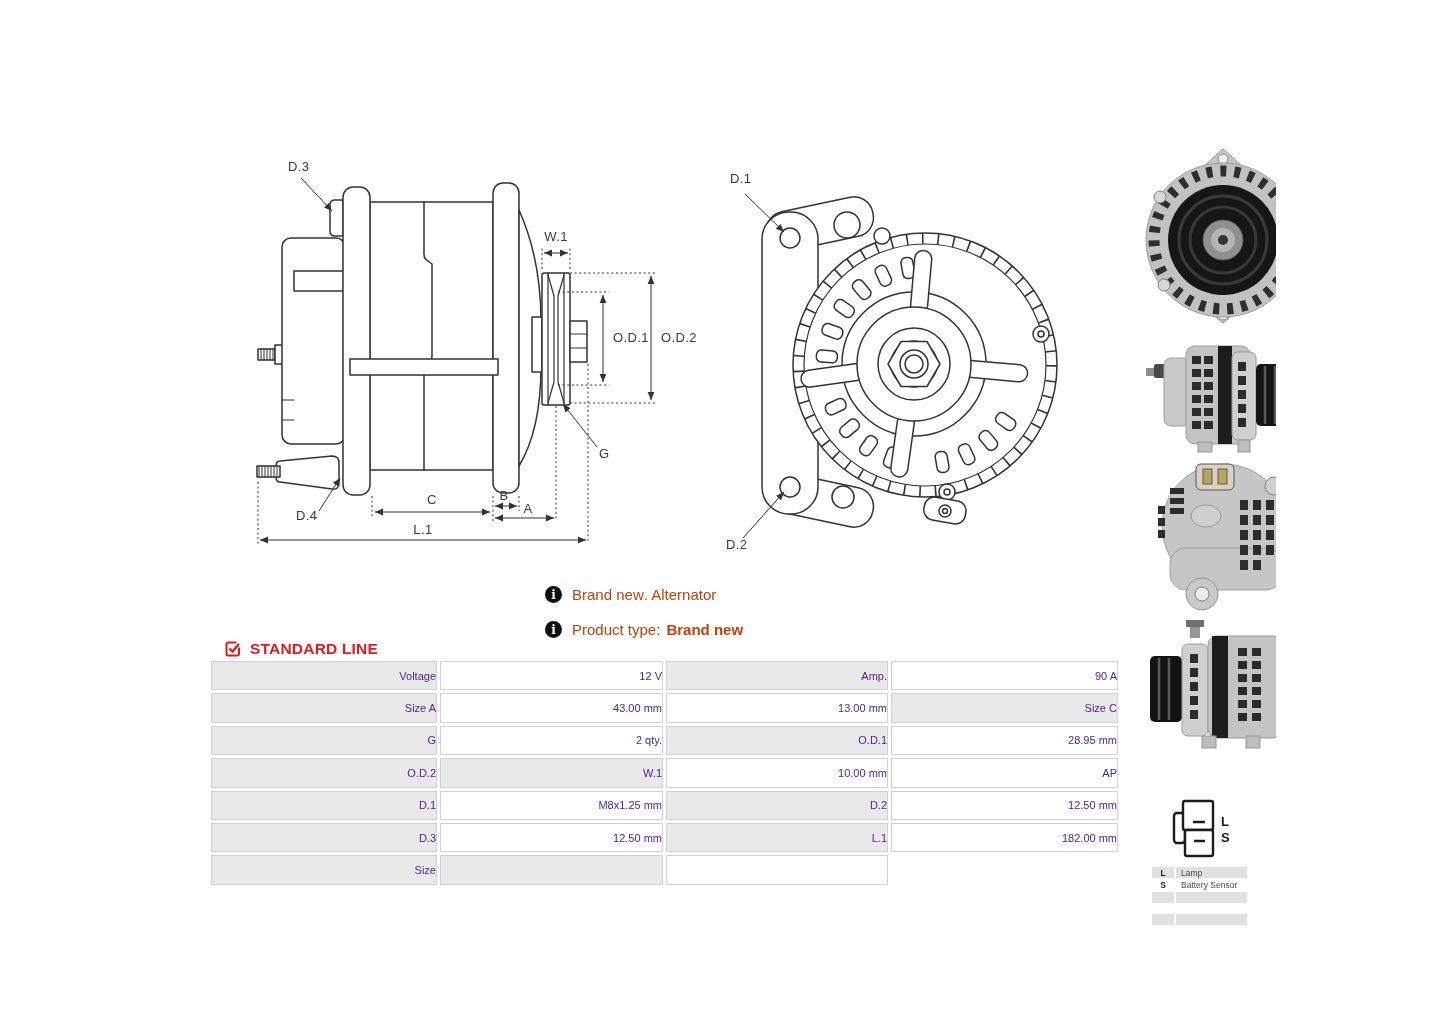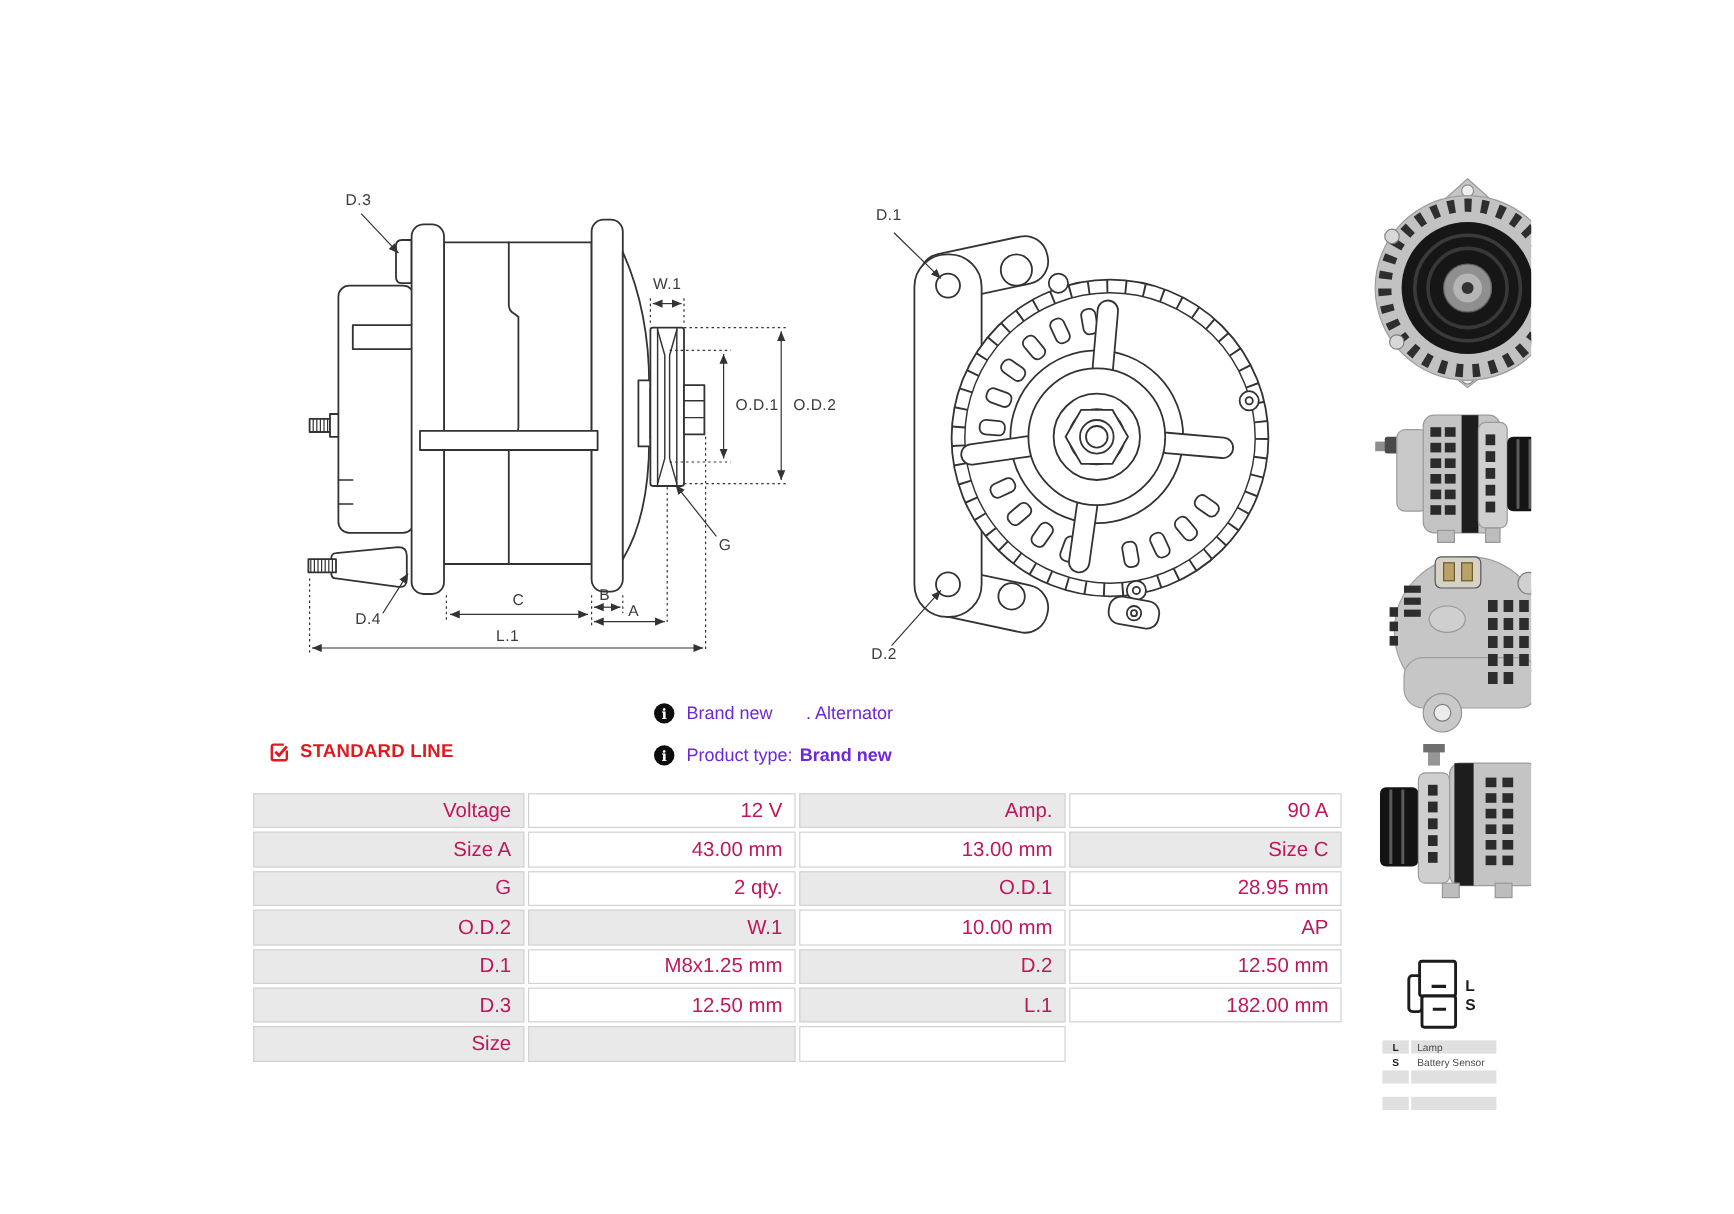--- a/index.html
+++ b/index.html
@@ -1,34 +1,34 @@
 <!DOCTYPE html>
 <html><head>
 <meta charset="utf-8">
 <style>
   html,body{margin:0;padding:0;background:#fff;}
   .stage{position:relative;width:1276px;height:1012px;background:#fff;
          font-family:"Liberation Sans",sans-serif;overflow:hidden;}
   .stage svg{position:absolute;overflow:visible;}
   svg text{font-family:"Liberation Sans",sans-serif;font-size:13px;fill:#3b3b3b;letter-spacing:.4px;}
   
-  .info-line{position:absolute;display:flex;align-items:center;font-size:15px;color:#6d28d9;}
+  .info-line{position:absolute;display:flex;align-items:center;font-size:15px;color:#c2410c;}
   .info-ic{width:17px;height:17px;border-radius:50%;background:#0d0d0d;color:#fff;display:flex;
            align-items:center;justify-content:center;font-size:12px;font-weight:700;
            font-family:"DejaVu Serif",serif;margin-right:10px;flex:0 0 17px;}
   .info-ic::before{content:"i";}
-  .sec{margin-left:28px;text-align:right;}
+  .sec{text-align:right;}
   .bold{font-weight:700;margin-left:6px;}
-  .std{position:absolute;left:225px;top:618px;display:flex;align-items:center;gap:9px;
+  .std{position:absolute;left:225px;top:640px;display:flex;align-items:center;gap:9px;
        color:#e01b20;font-weight:700;font-size:15.5px;letter-spacing:.2px;}
   
   .spec-table{position:absolute;left:211px;top:661px;display:grid;
               grid-template-columns:226px 223px 222px 227px;gap:3px;}
   .cell{height:29.4px;display:flex;align-items:center;justify-content:flex-end;
-        padding-right:10px;font-size:17px;color:#be185d;border:1px solid #d2d2d2;
+        font-size:11px;color:#4c1d95;border:1px solid #d2d2d2;
         box-sizing:border-box;white-space:nowrap;}
   .lab{background:#e9e9e9;}
   .val{background:#ffffff;}
   
   .legend{position:absolute;left:1152px;top:867px;display:grid;
           grid-template-columns:22px 71px;gap:1.5px 2px;font-size:8.5px;color:#4a4a4a;}
   .lg{background:#e0e0e0;height:11px;display:flex;align-items:center;}
   .lw{background:#fff;height:11px;display:flex;align-items:center;}
   .key{justify-content:center;font-weight:700;color:#1e1e1e;}
   .nm{padding-left:5px;}

